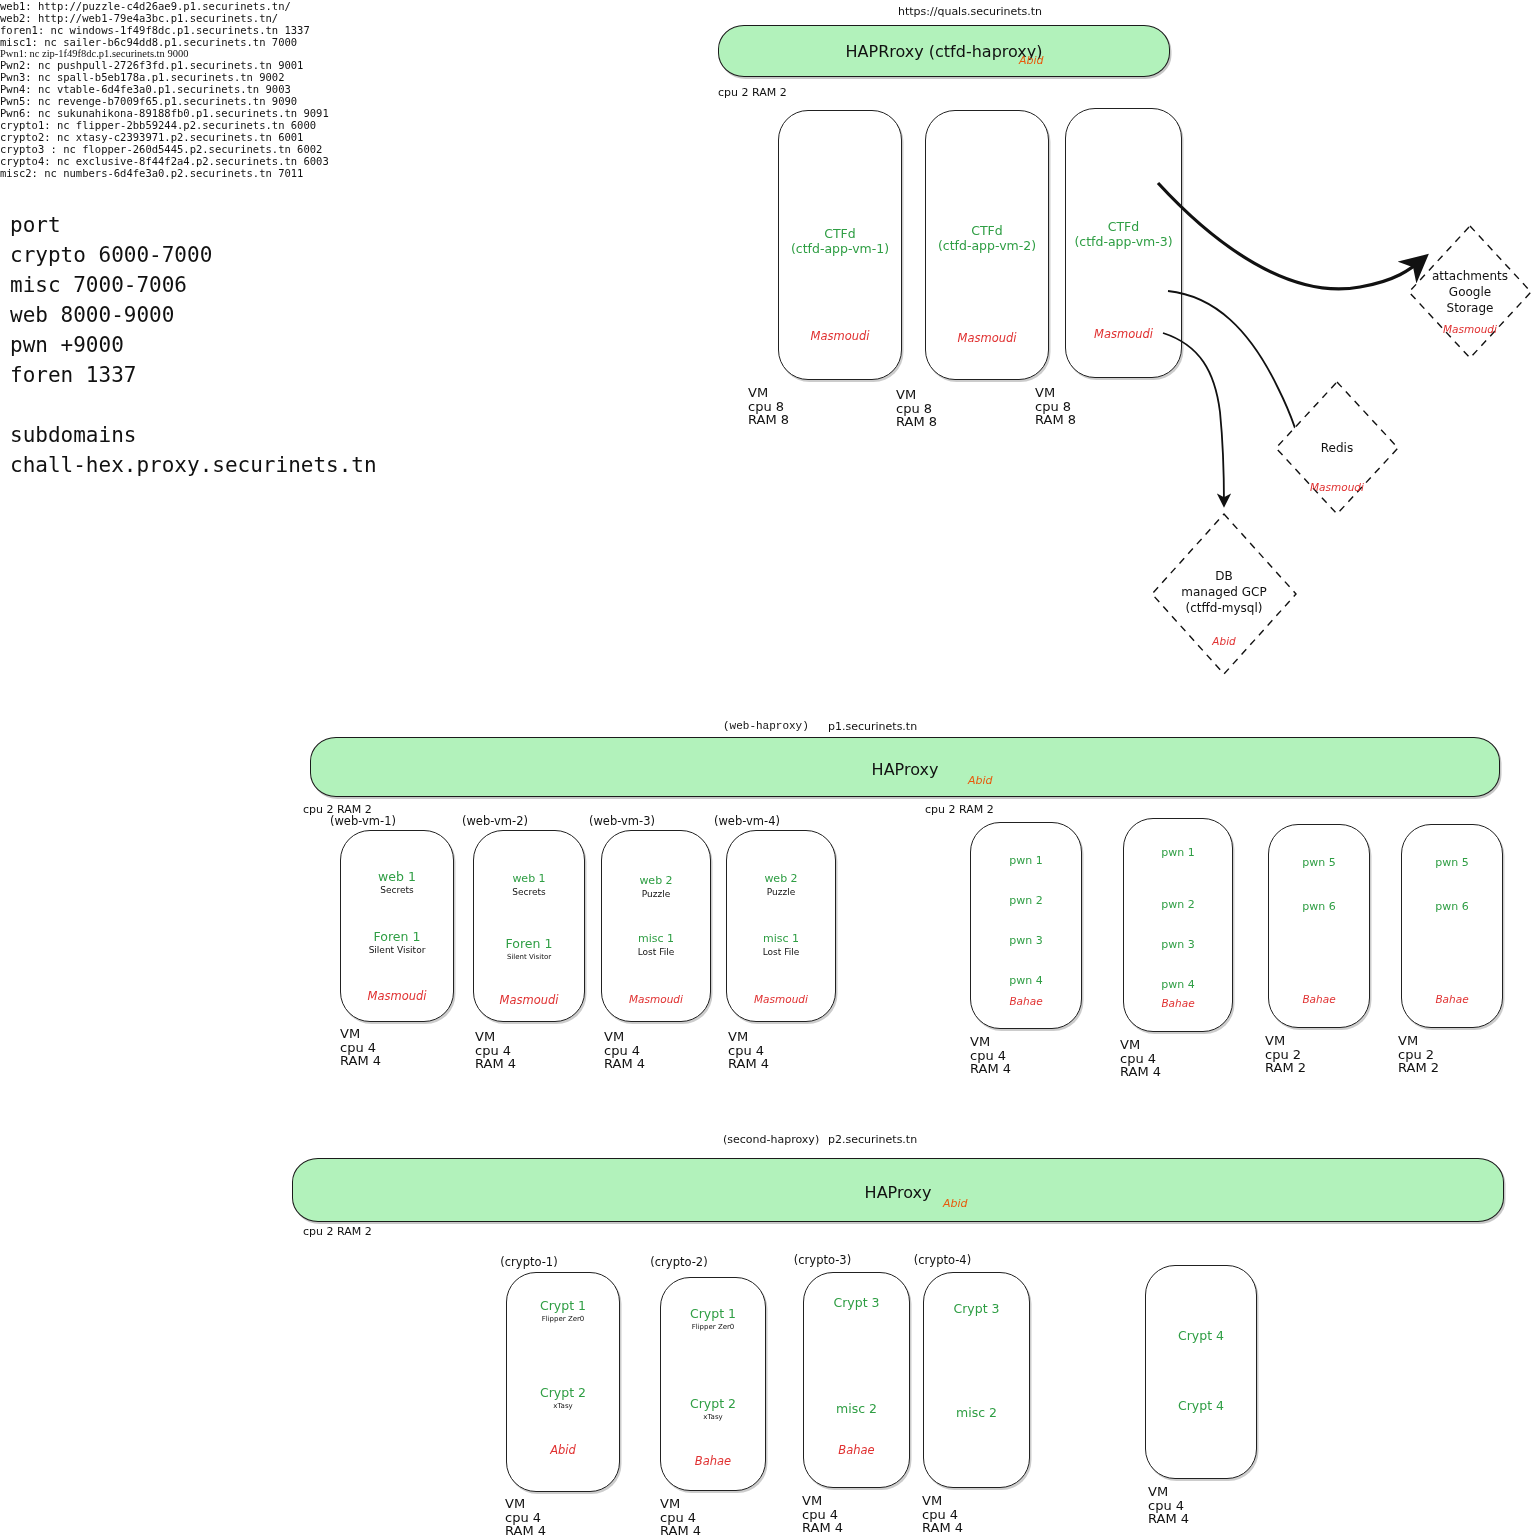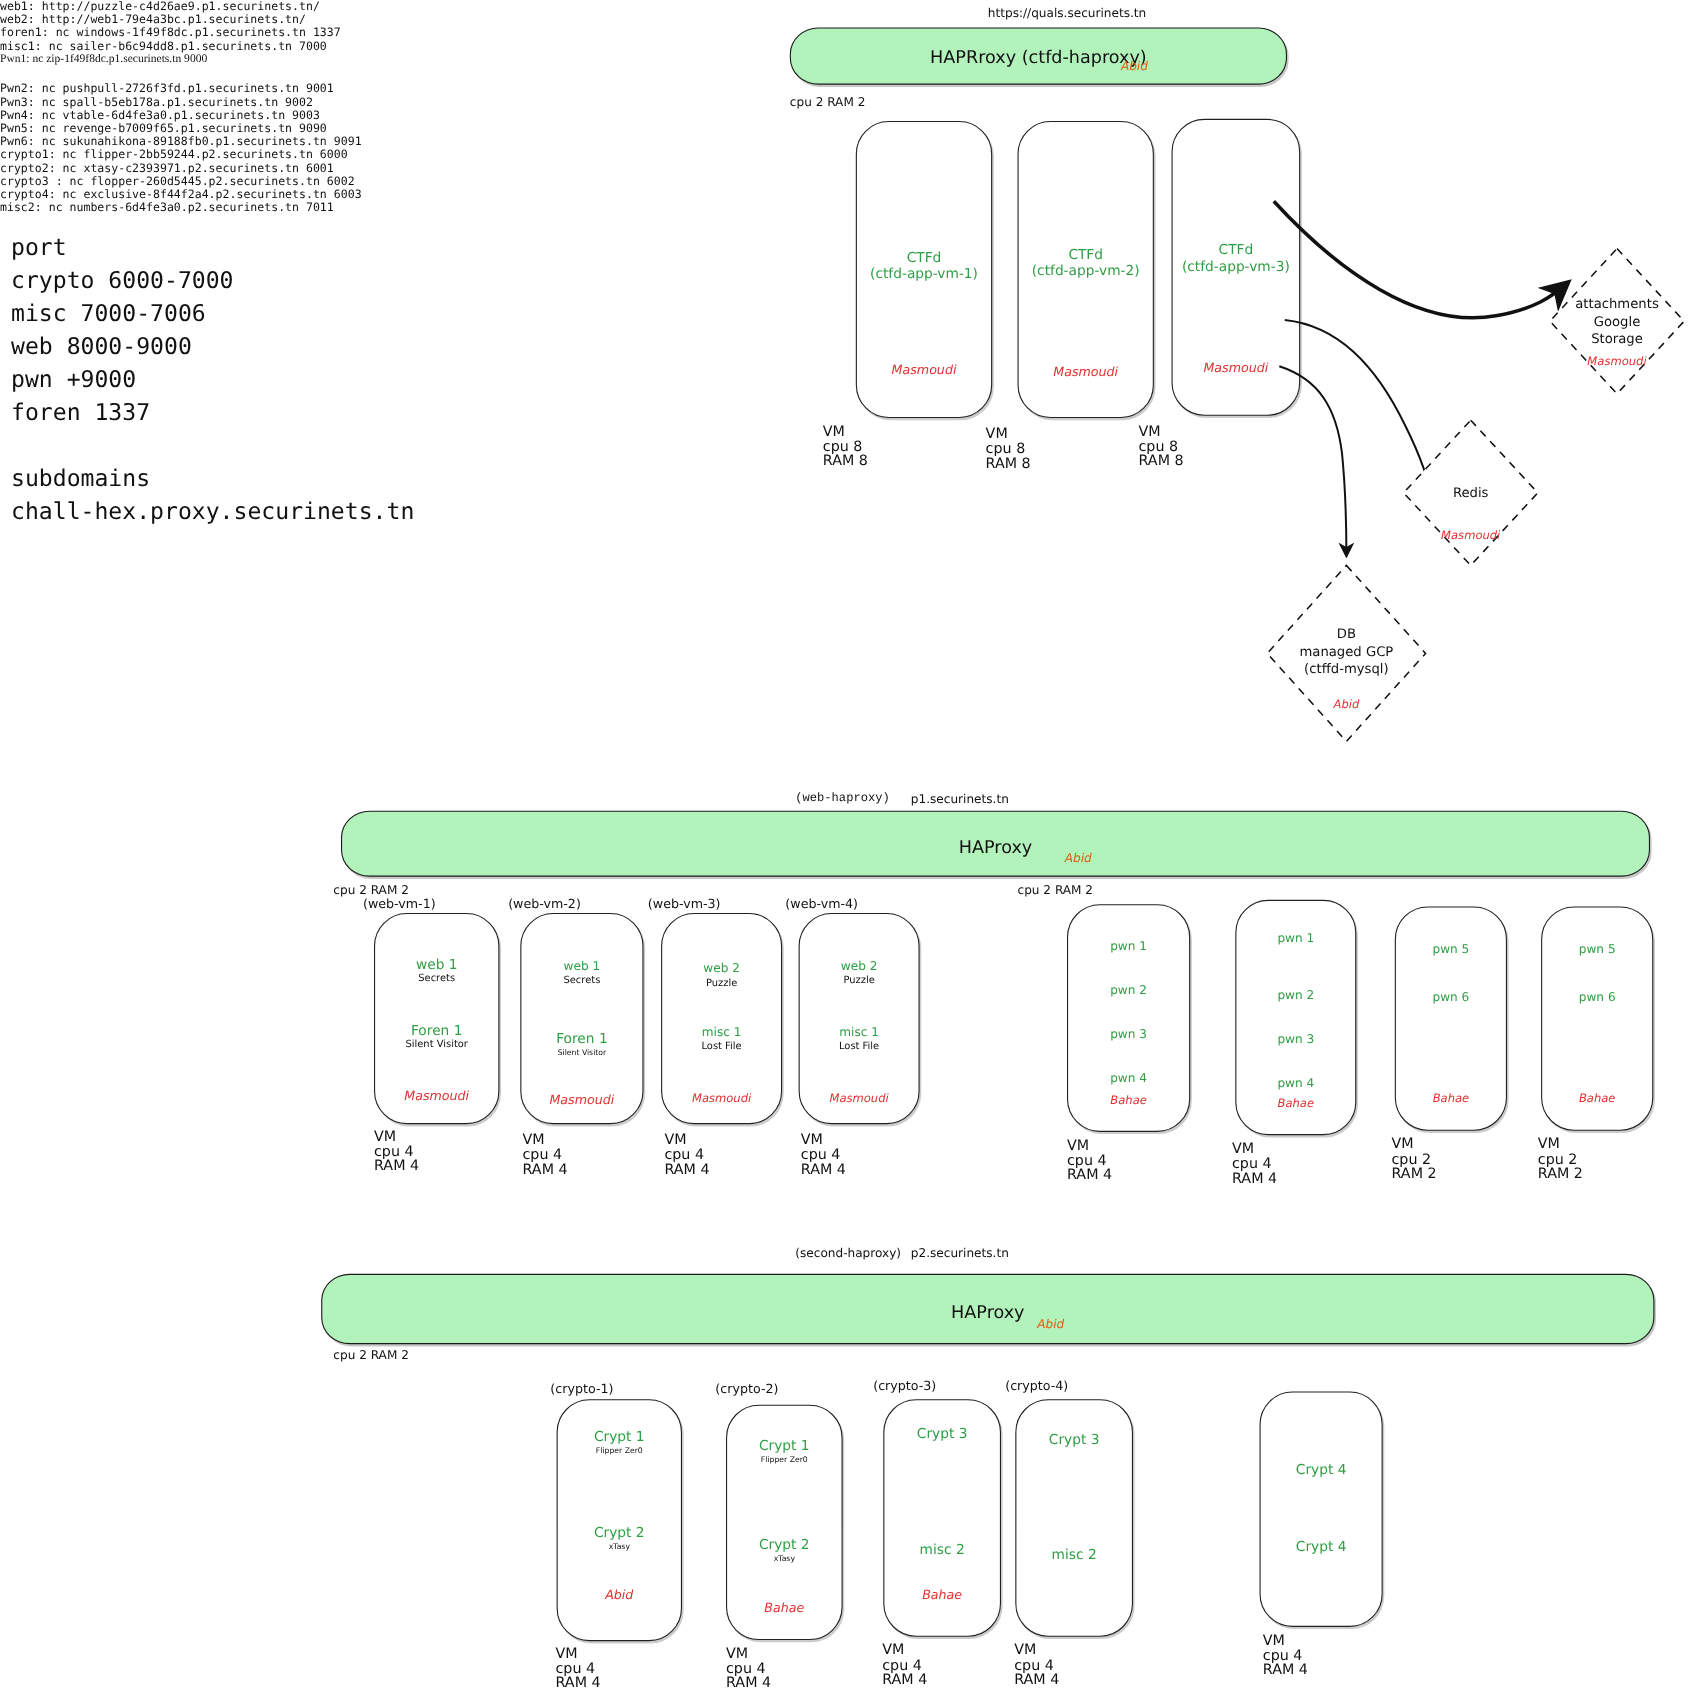--- a/index.html
+++ b/index.html
@@ -153,21 +153,21 @@
     <div class="hp-owner" style="left:657px;top:36px;">Abid</div>
   </div>
   <div class="cap" style="left:303px;top:803px;">cpu 2 RAM 2</div>
   <div class="cap" style="left:925px;top:803px;">cpu 2 RAM 2</div>
 
   <div class="chall-line" style="left:8px;top:748px;">web1: http://puzzle-c4d26ae9.p1.securinets.tn/</div>
   <div class="chall-line" style="left:8px;top:778px;">web2: http://web1-79e4a3bc.p1.securinets.tn/</div>
   <div class="chall-line" style="left:8px;top:806px;">foren1: nc windows-1f49f8dc.p1.securinets.tn 1337</div>
   <div class="chall-line" style="left:8px;top:834px;">misc1: nc sailer-b6c94dd8.p1.securinets.tn 7000</div>
   <div class="chall-line" style="left:8px;top:862px;font-family:Liberation Serif, serif;">Pwn1: nc zip-1f49f8dc.p1.securinets.tn 9000</div>
-  <div class="chall-line" style="left:8px;top:890px;margin-top:16px;">Pwn2: nc pushpull-2726f3fd.p1.securinets.tn 9001</div>
+  <div class="chall-line" style="left:8px;top:890px;">Pwn2: nc pushpull-2726f3fd.p1.securinets.tn 9001</div>
   <div class="chall-line" style="left:8px;top:918px;">Pwn3: nc spall-b5eb178a.p1.securinets.tn 9002</div>
   <div class="chall-line" style="left:8px;top:946px;">Pwn4: nc vtable-6d4fe3a0.p1.securinets.tn 9003</div>
   <div class="chall-line" style="left:8px;top:974px;">Pwn5: nc revenge-b7009f65.p1.securinets.tn 9090</div>
   <div class="chall-line" style="left:8px;top:1000px;">Pwn6: nc sukunahikona-89188fb0.p1.securinets.tn 9091</div>
 
   <div class="vm-title" style="left:307px;top:814px;width:112px;">(web-vm-1)</div>
   <div class="vm" style="left:307px;top:830px;width:112px;height:190px;">
     <div class="svc" style="top:38px;">
       <div class="s-main">web 1</div>
       <div class="s-sub">Secrets</div>

